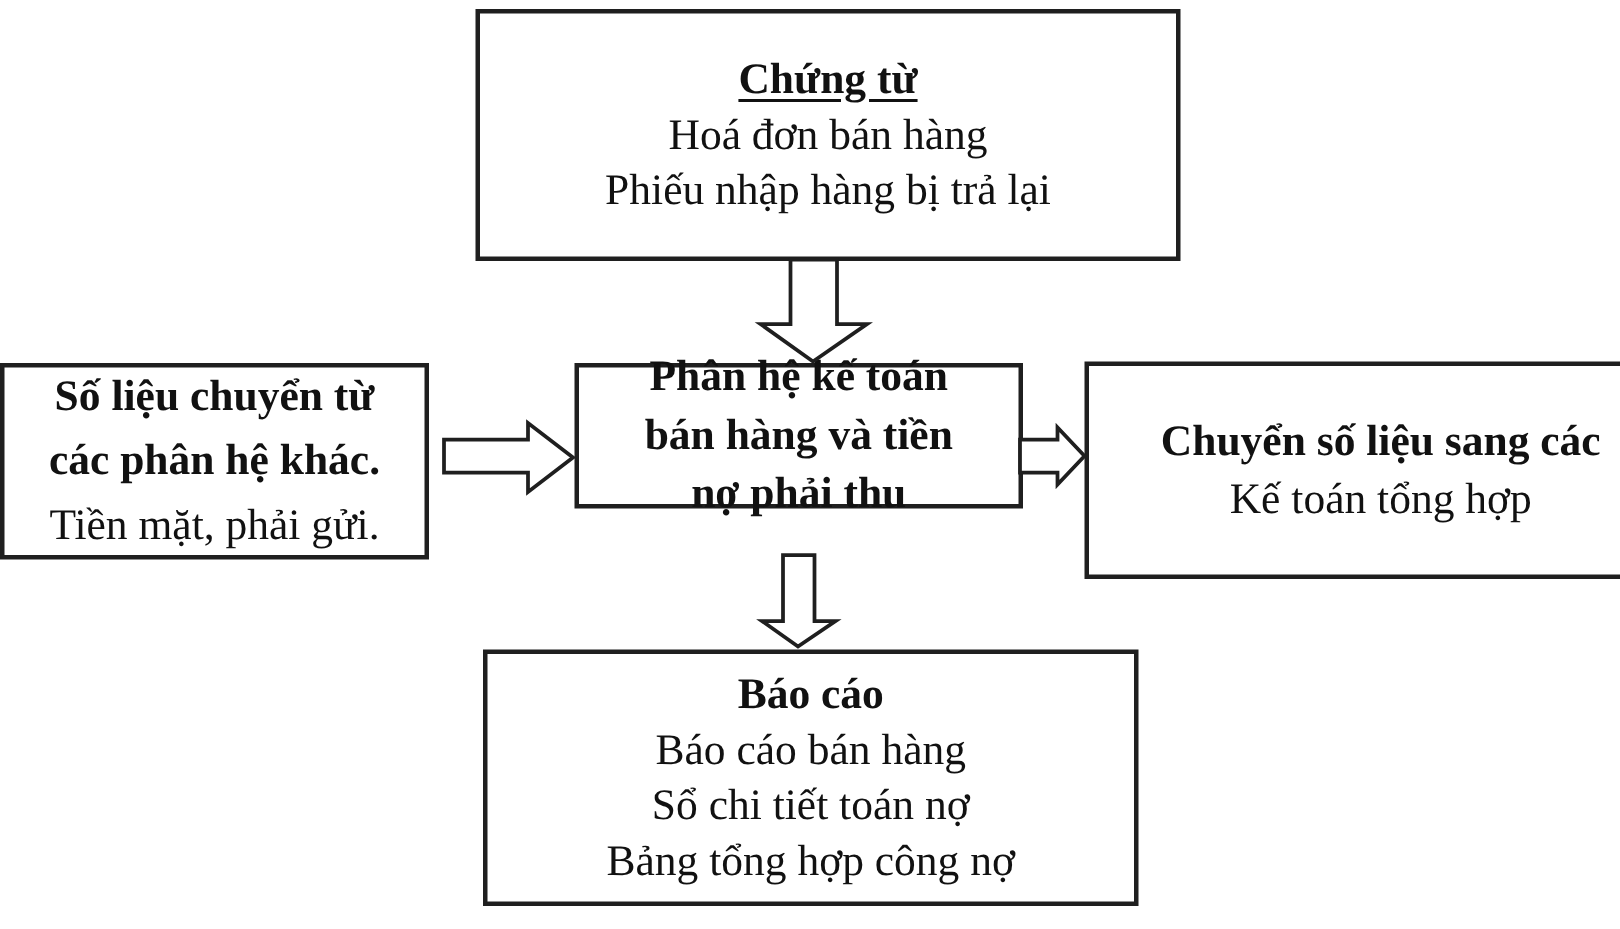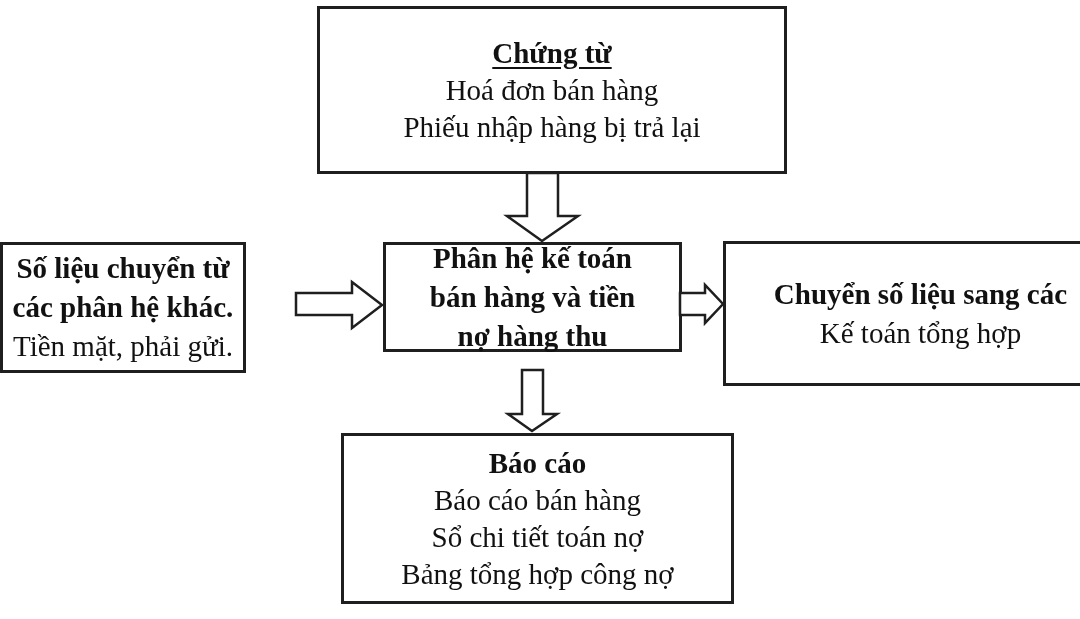--- a/index.html
+++ b/index.html
@@ -39,24 +39,24 @@
   .arrow{position:absolute;}
   .arrow svg{display:block;overflow:visible;}
   .arrow polygon{
     fill:var(--box-bg);
     stroke:var(--border);
     stroke-width:2.5;
     stroke-linejoin:miter;
   }
   
   #box-documents{left:297px;top:6px;width:470px;height:168px;margin-left:20px;}
-  #box-from-modules{left:0px;top:242px;width:246px;height:131px;}
-  #box-module{left:383px;top:242px;width:299px;height:110px;}
+  #box-from-modules{left:0px;top:242px;width:286px;height:131px;justify-content:space-between;}
+  #box-module{left:383px;top:242px;width:299px;height:97px;}
   #box-to-modules{left:723px;top:241px;width:395px;height:145px;}
-  #box-reports{left:341px;top:433px;width:393px;height:171px;}
+  #box-reports{left:322px;top:433px;width:437px;height:171px;}
   
   #arrow-doc-to-module{left:500px;top:173px;}
   #arrow-from-to-module{left:296px;top:280px;}
   #arrow-module-to-out{left:680px;top:283px;}
   #arrow-module-to-reports{left:503px;top:370px;}
 </style>
 </head>
 <body>
 
 <div class="canvas">
@@ -69,21 +69,21 @@
 
   <div class="box mid" id="box-from-modules">
     <div class="line bold">Số liệu chuyển từ</div>
     <div class="line bold">các phân hệ khác.</div>
     <div class="line">Tiền mặt, phải gửi.</div>
   </div>
 
   <div class="box mid" id="box-module">
     <div class="line bold">Phân hệ kế toán</div>
     <div class="line bold">bán hàng và tiền</div>
-    <div class="line bold">nợ hàng thu</div>
+    <div class="line bold">nợ phải thu</div>
   </div>
 
   <div class="box mid" id="box-to-modules">
     <div class="line bold">Chuyển số liệu sang các</div>
     <div class="line">Kế toán tổng hợp</div>
   </div>
 
   <div class="box" id="box-reports">
     <div class="line bold">Báo cáo</div>
     <div class="line">Báo cáo bán hàng</div>

